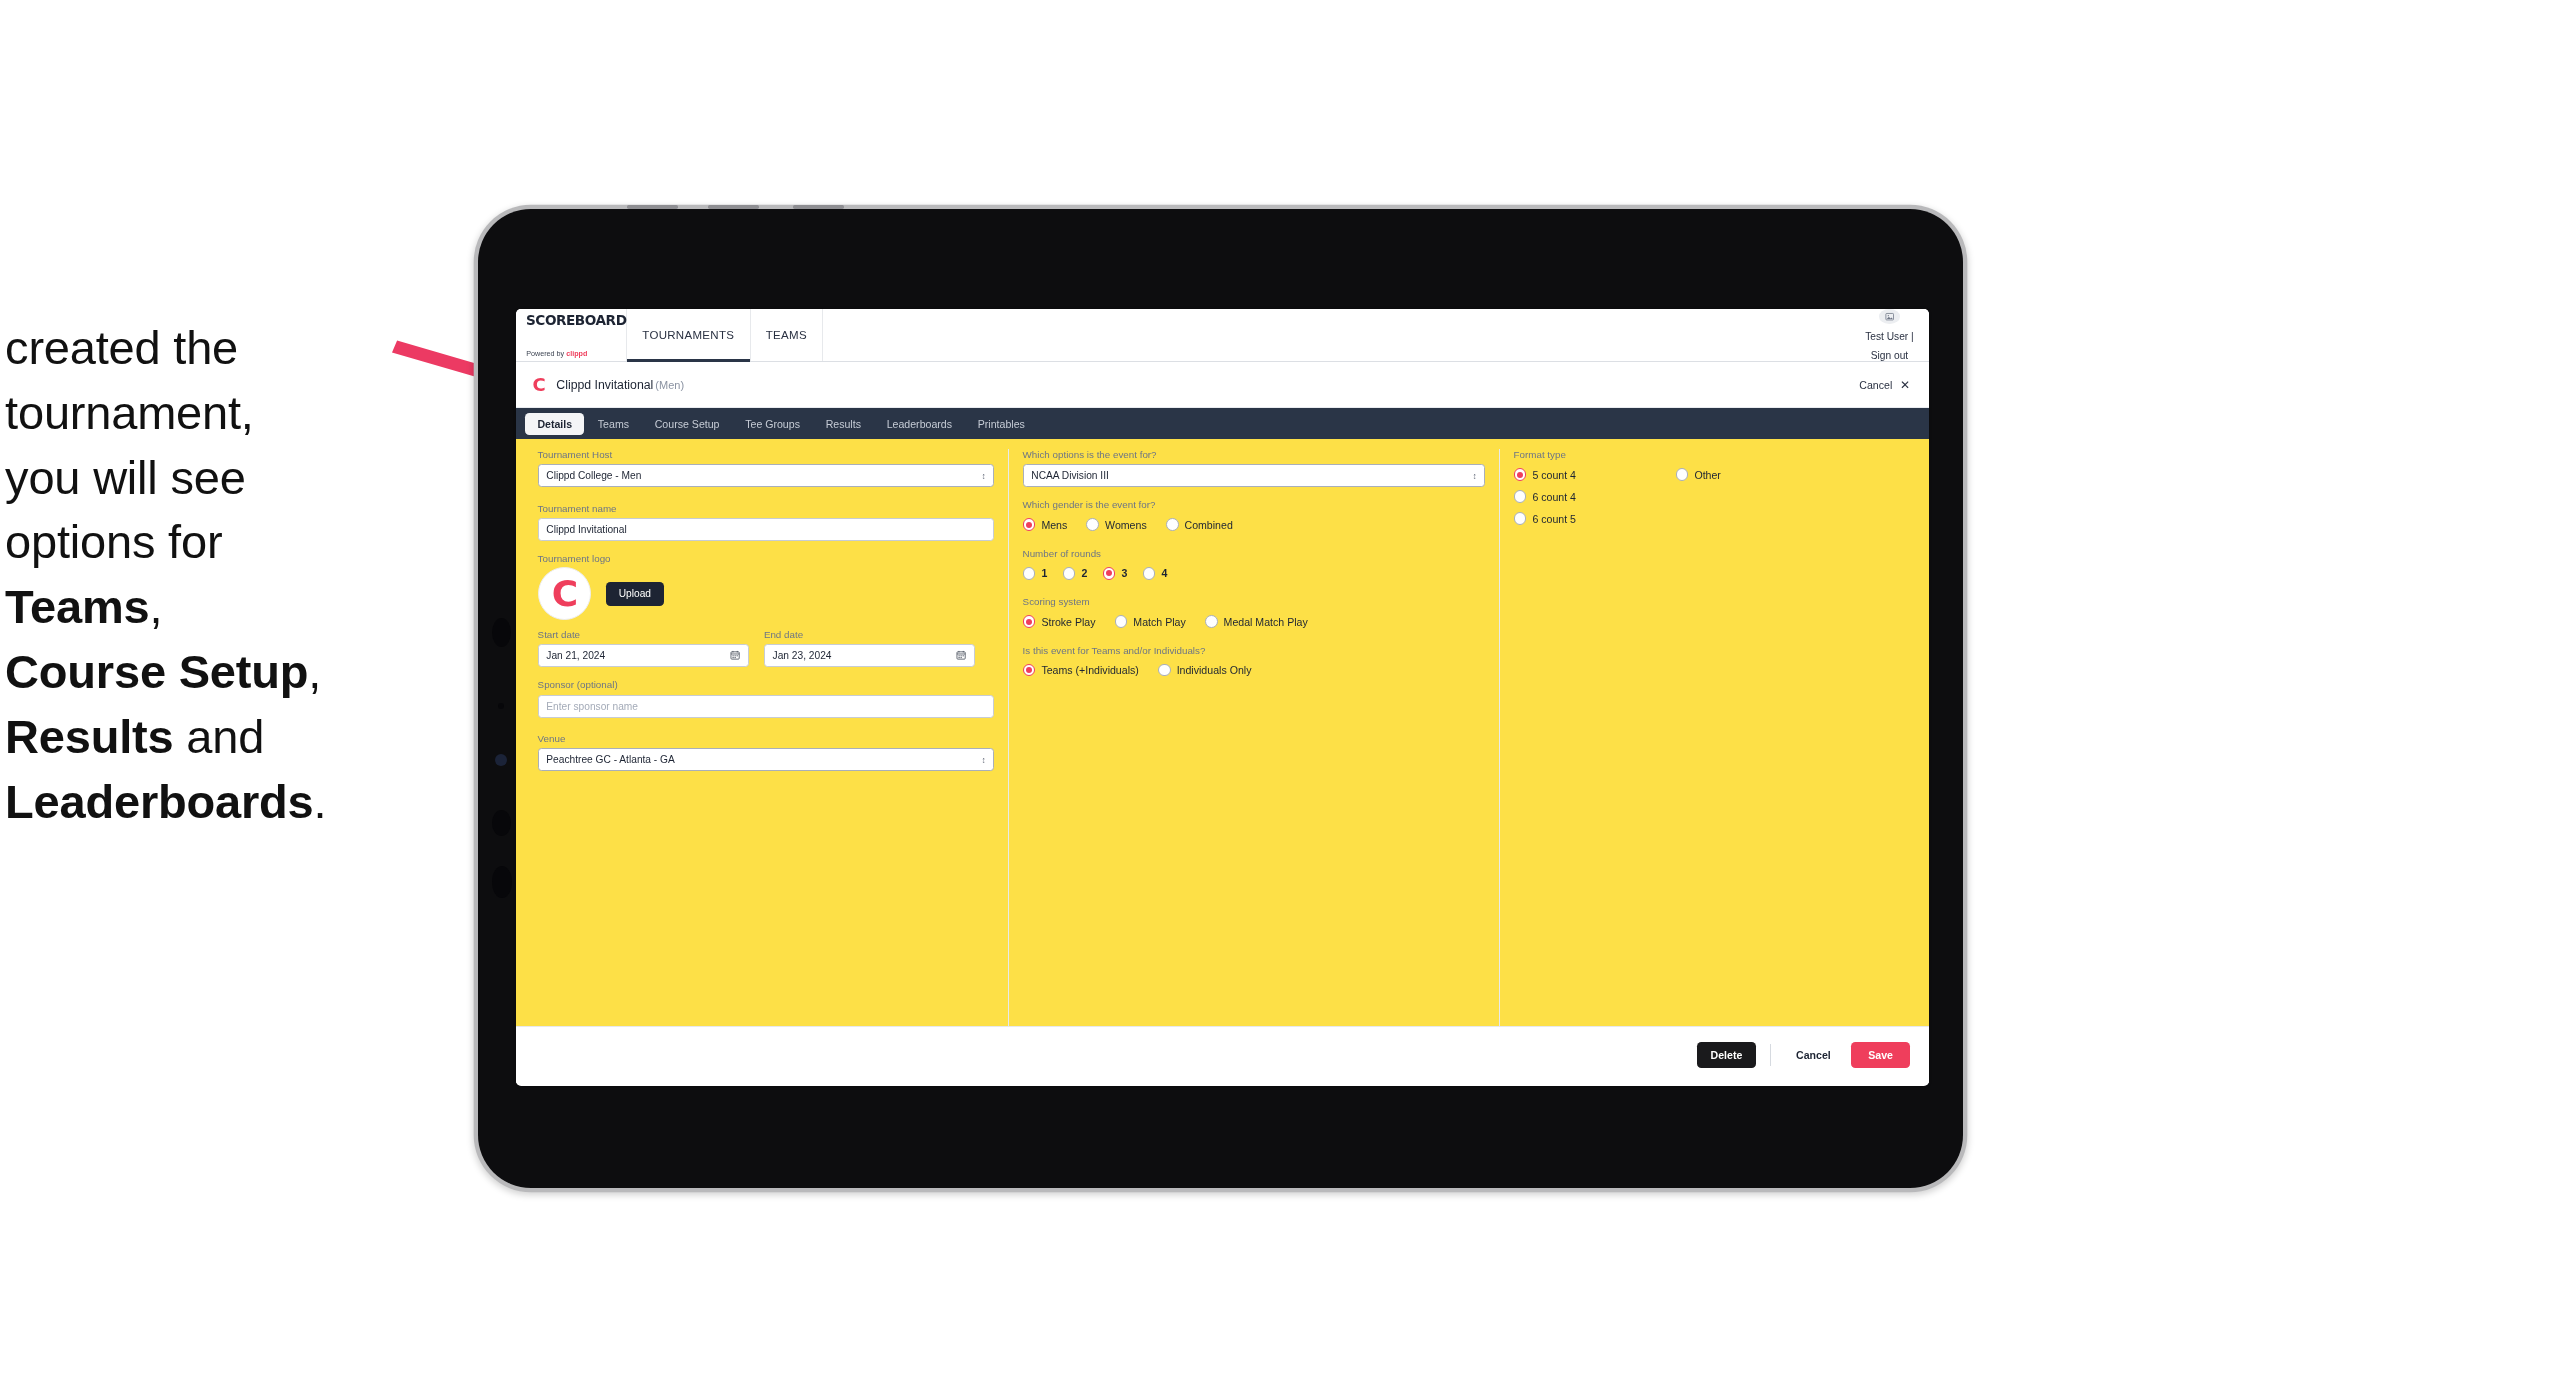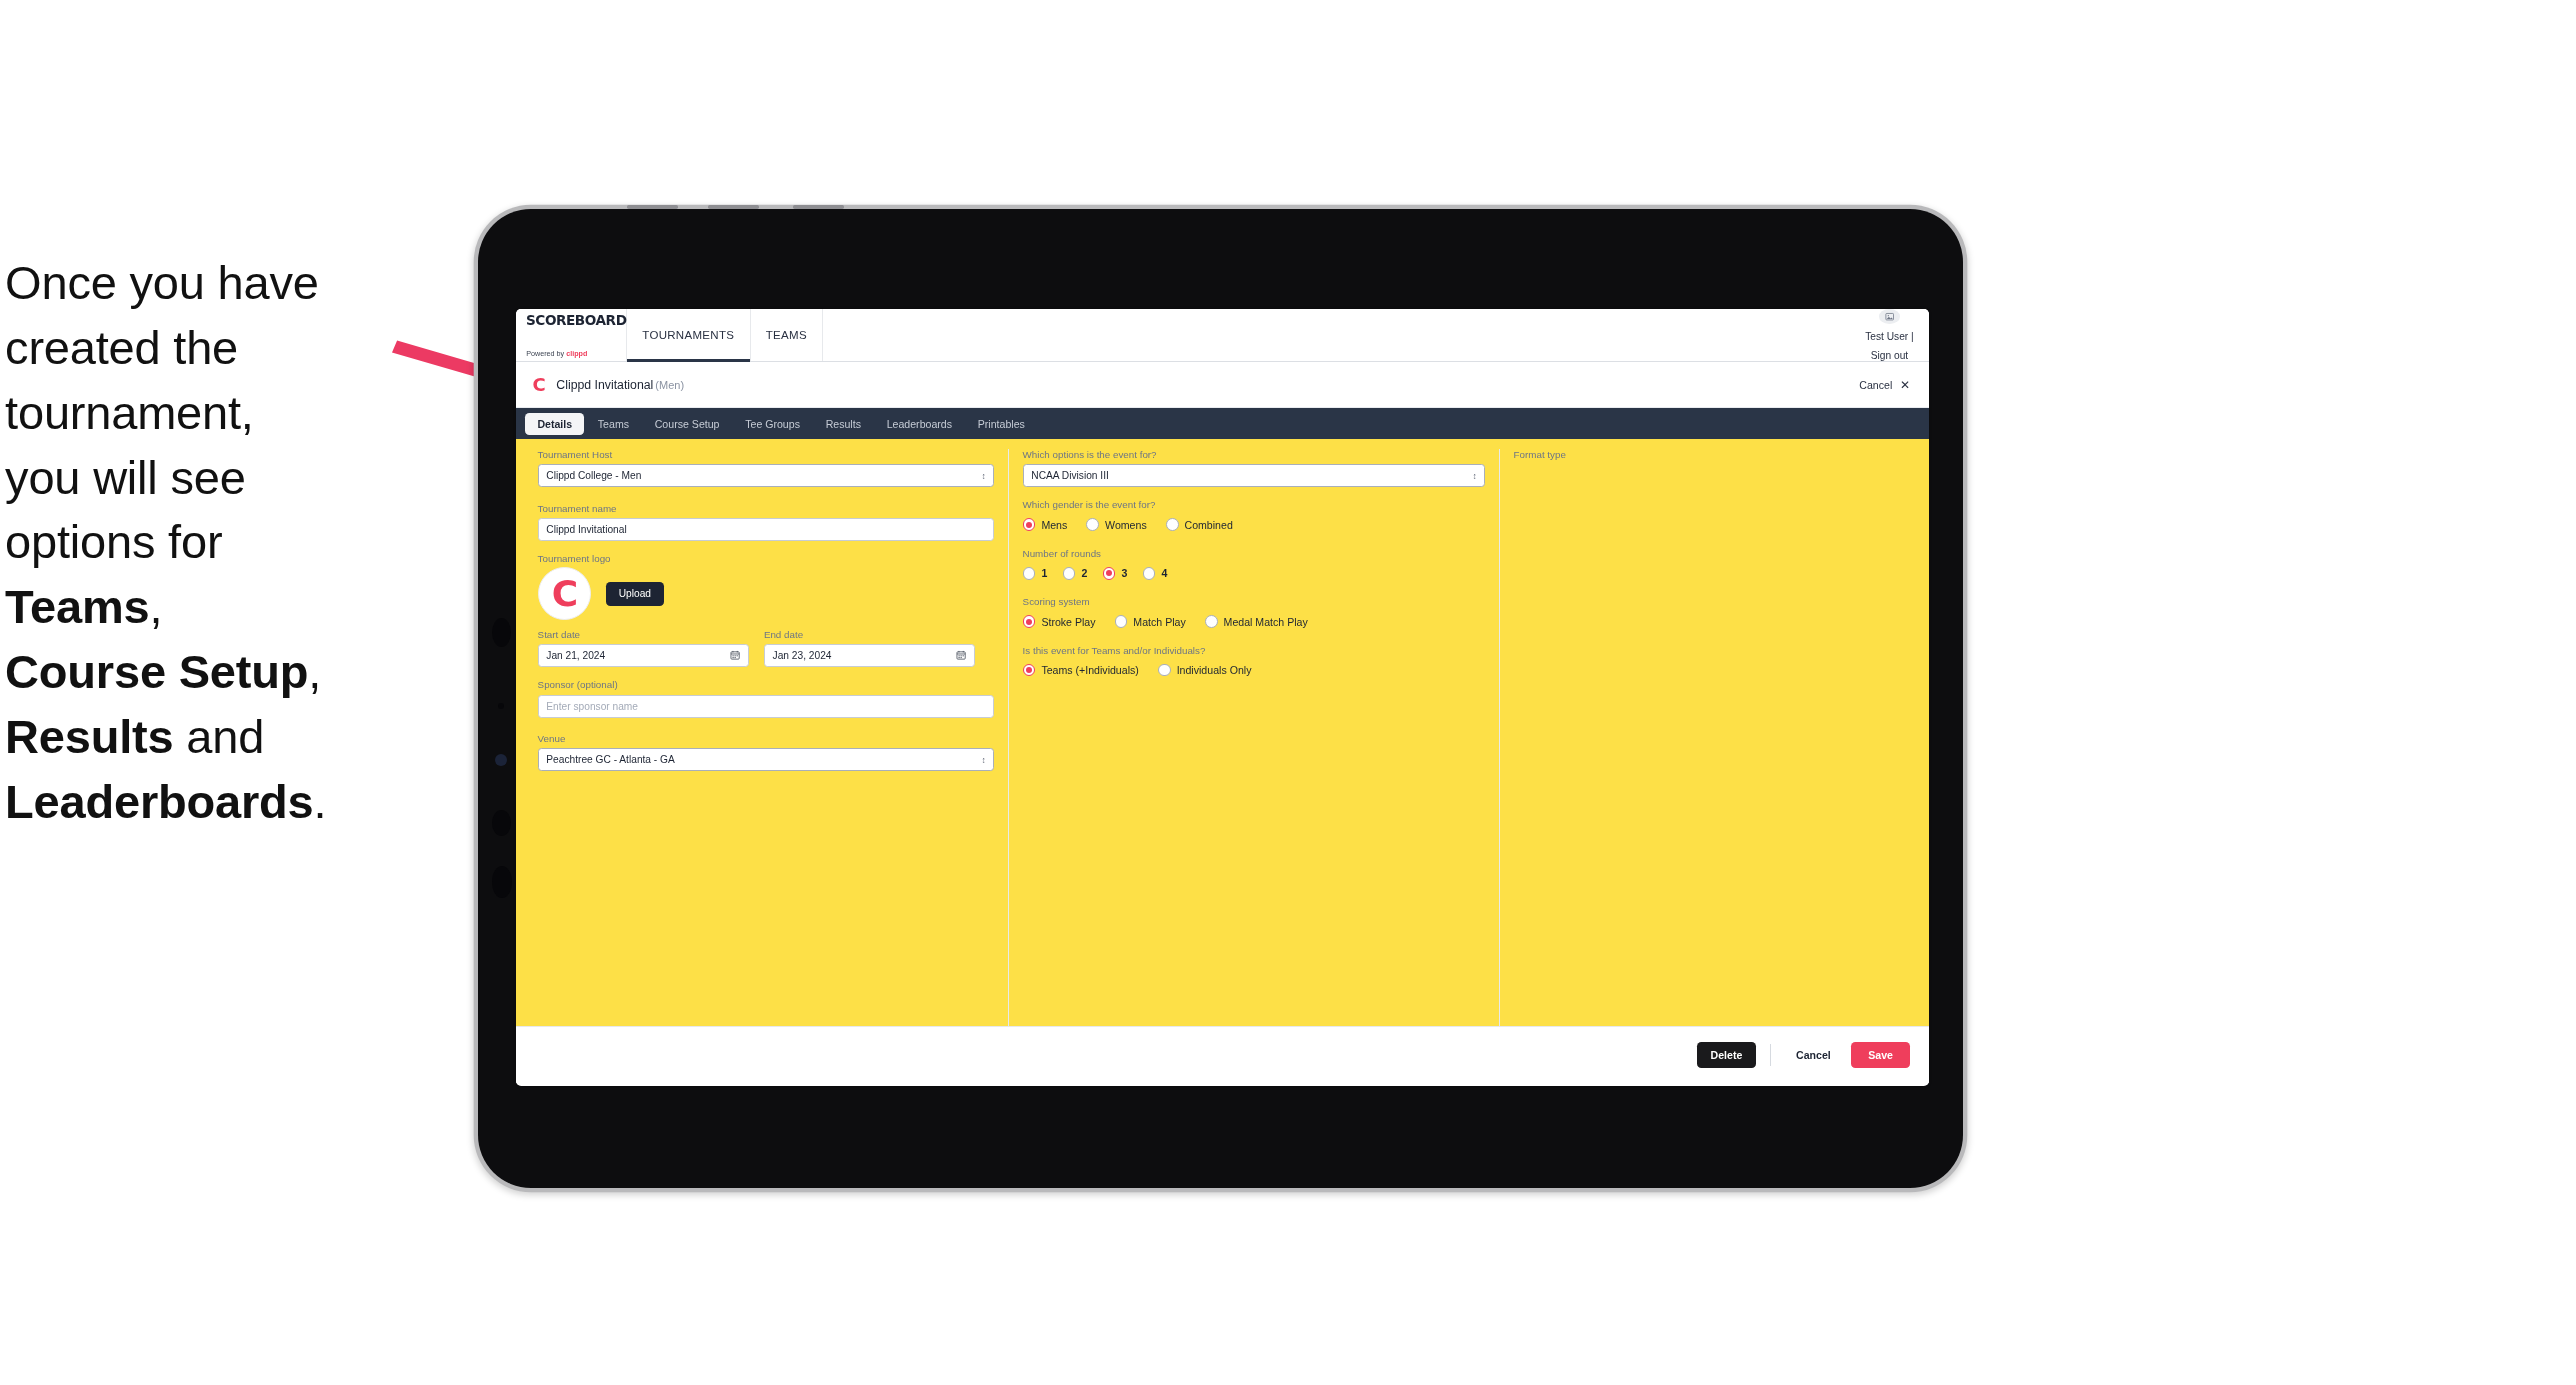--- a/index.html
+++ b/index.html
@@ -211,21 +211,21 @@
     background:#ef3e5c; color:#ffffff; font-size:10.6px; font-weight:700;
     padding: 6.8px 17px; border-radius:4.3px; margin-left:8.5px; cursor:pointer;
   }
 </style>
 </head>
 <body>
 
 <div id="stage">
 
   <div id="annotation">
-    <span>Once you have</span><br>
+    <br>
     <span>created the</span><br>
     <span>tournament,</span><br>
     <span>you will see</span><br>
     <span>options for</span><br>
     <b>Teams</b><span>,</span><br>
     <b>Course Setup</b><span>,</span><br>
     <b>Results</b><span> and</span><br>
     <b>Leaderboards</b><span>.</span>
   </div>
 
@@ -468,20 +468,42 @@
             </div>
             <div class="radio-opt">
               <span class="dot"></span>
               <span class="lbl">Individuals Only</span>
             </div>
           </div>
         </div>
 
         <div class="col right">
           <div class="field-label tight">Format type</div>
+          <div id="format-wrap">
+            <div id="format-left">
+              <div class="radio-opt on">
+                <span class="dot"></span>
+                <span class="lbl">5 count 4</span>
+              </div>
+              <div class="radio-opt">
+                <span class="dot"></span>
+                <span class="lbl">6 count 4</span>
+              </div>
+              <div class="radio-opt">
+                <span class="dot"></span>
+                <span class="lbl">6 count 5</span>
+              </div>
+            </div>
+            <div id="format-right">
+              <div class="radio-opt">
+                <span class="dot"></span>
+                <span class="lbl">Other</span>
+              </div>
+            </div>
+          </div>
         </div>
       </div>
 
       <div id="footer">
         <div id="delete-btn">Delete</div>
         <div id="foot-div"></div>
         <div id="cancel-btn">Cancel</div>
         <div id="save-btn">Save</div>
       </div>
 

